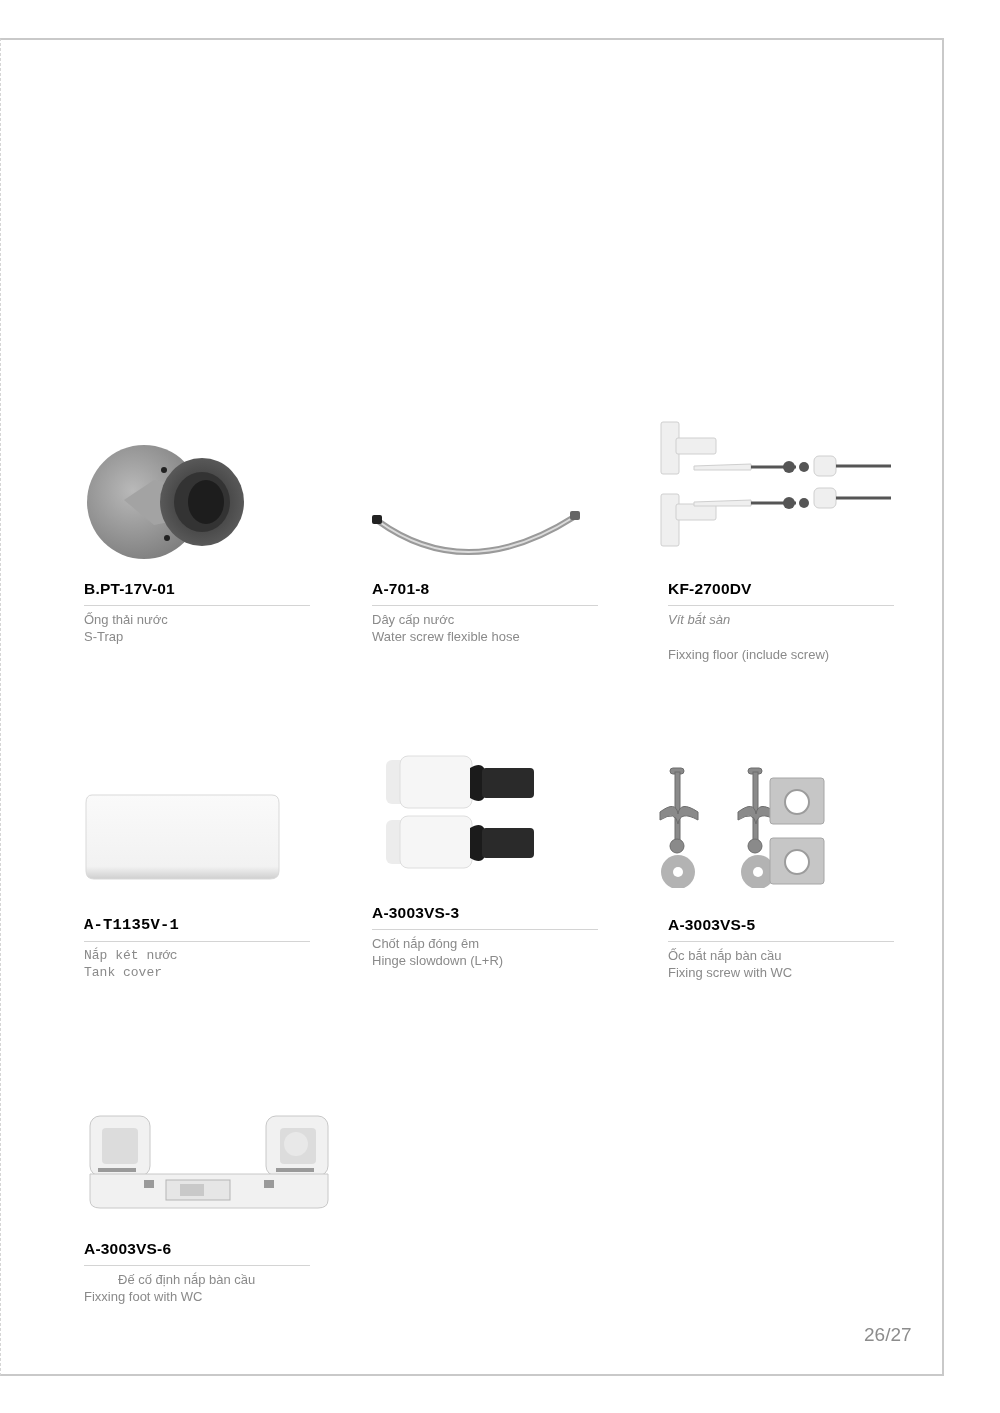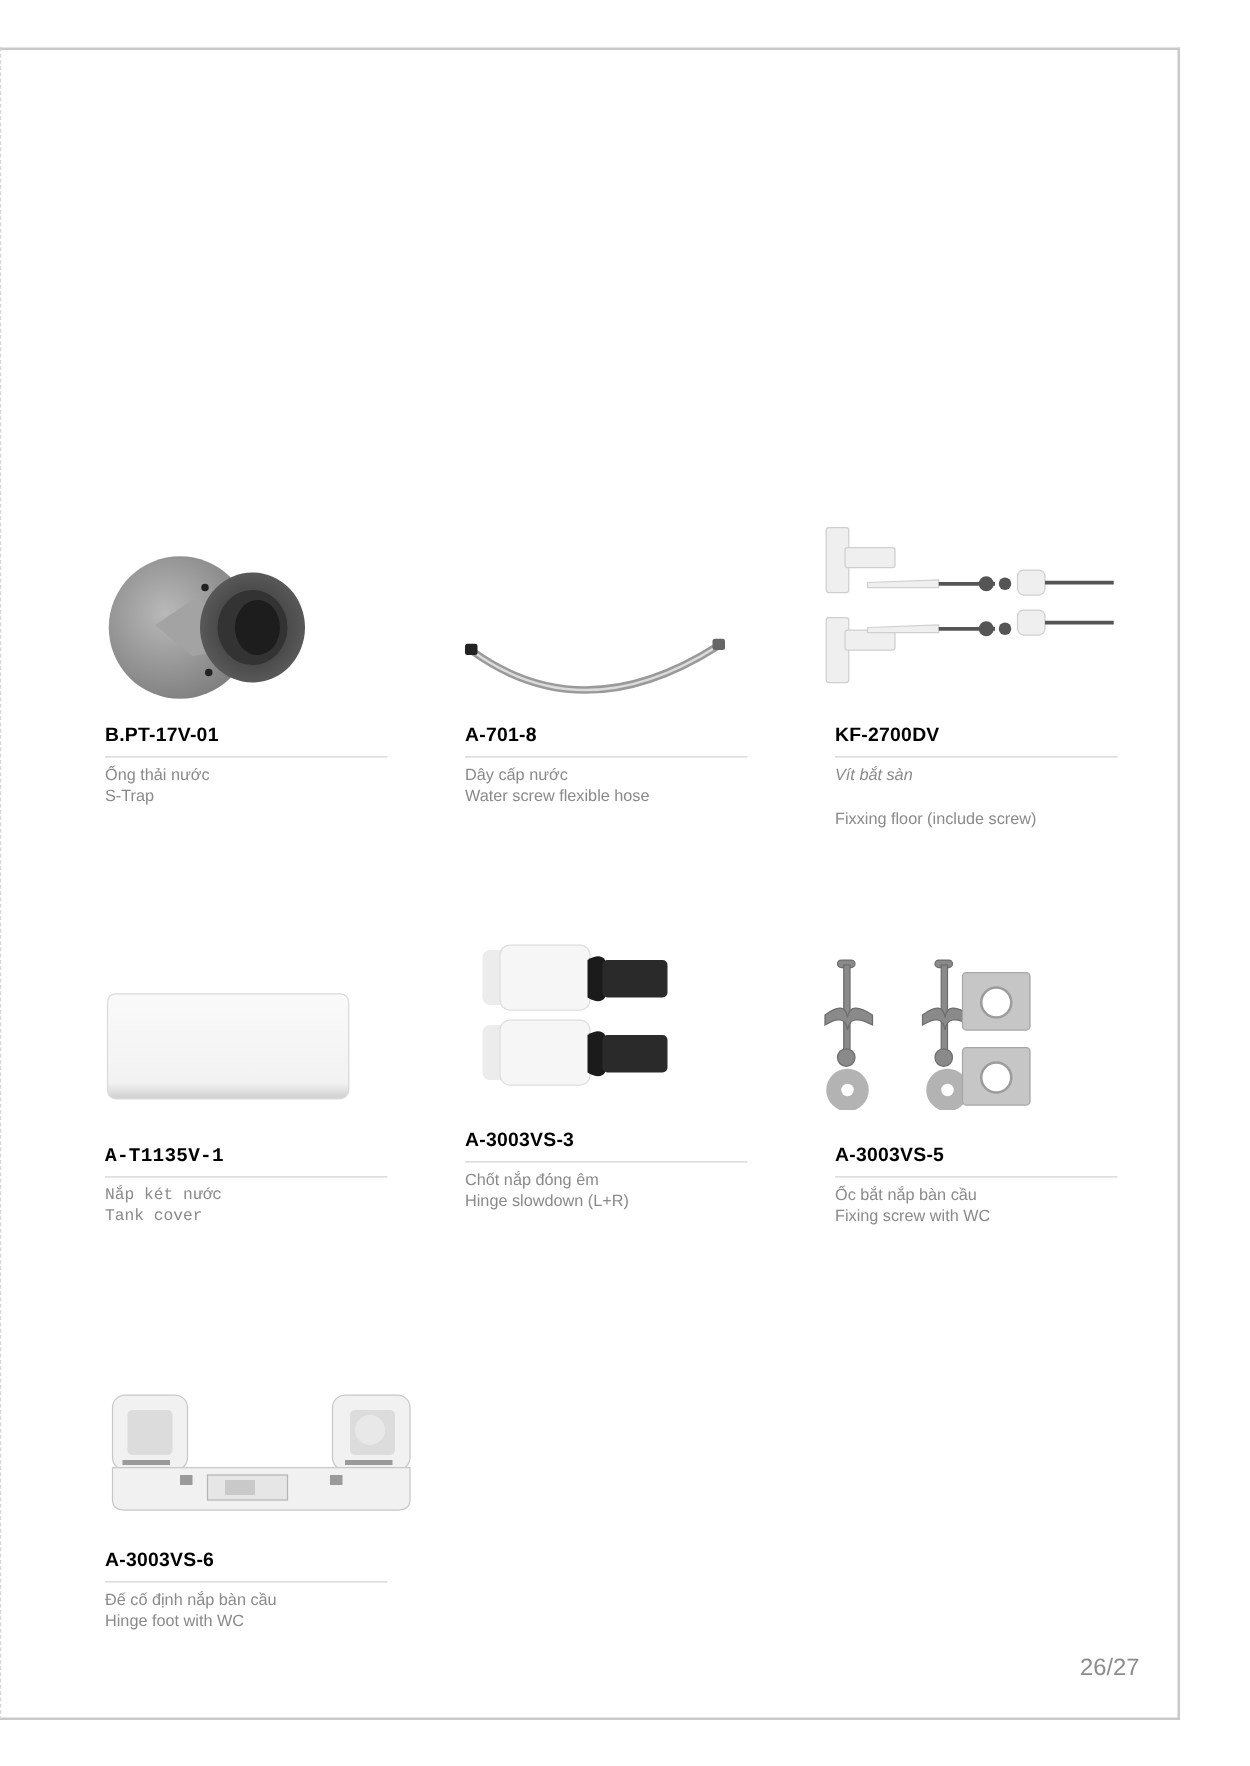--- a/index.html
+++ b/index.html
@@ -189,17 +189,17 @@
         <rect x="188" y="54" width="38" height="4"></rect>
         <rect x="56" y="66" width="10" height="8"></rect>
         <rect x="176" y="66" width="10" height="8"></rect>
       </g>
       <rect x="78" y="66" width="64" height="20" fill="#e6e6e6" stroke="#b5b5b5"></rect>
       <rect x="92" y="70" width="24" height="12" fill="#c9c9c9"></rect>
     </svg>
   </div>
   <div class="code" style="top:140px;">A-3003VS-6</div>
   <div class="rule" style="top:165px;"></div>
-  <div class="desc" style="top:172px;">Đế cố định nắp bàn cầu</div>
-  <div class="desc" style="top:189px;">Hinge foot with WC</div>
+  <div class="desc" style="top:172px;margin-left:34px;">Đế cố định nắp bàn cầu</div>
+  <div class="desc" style="top:189px;">Fixxing foot with WC</div>
 </div>
 
 <div class="page-num">26/27</div>
 
 </body></html>

